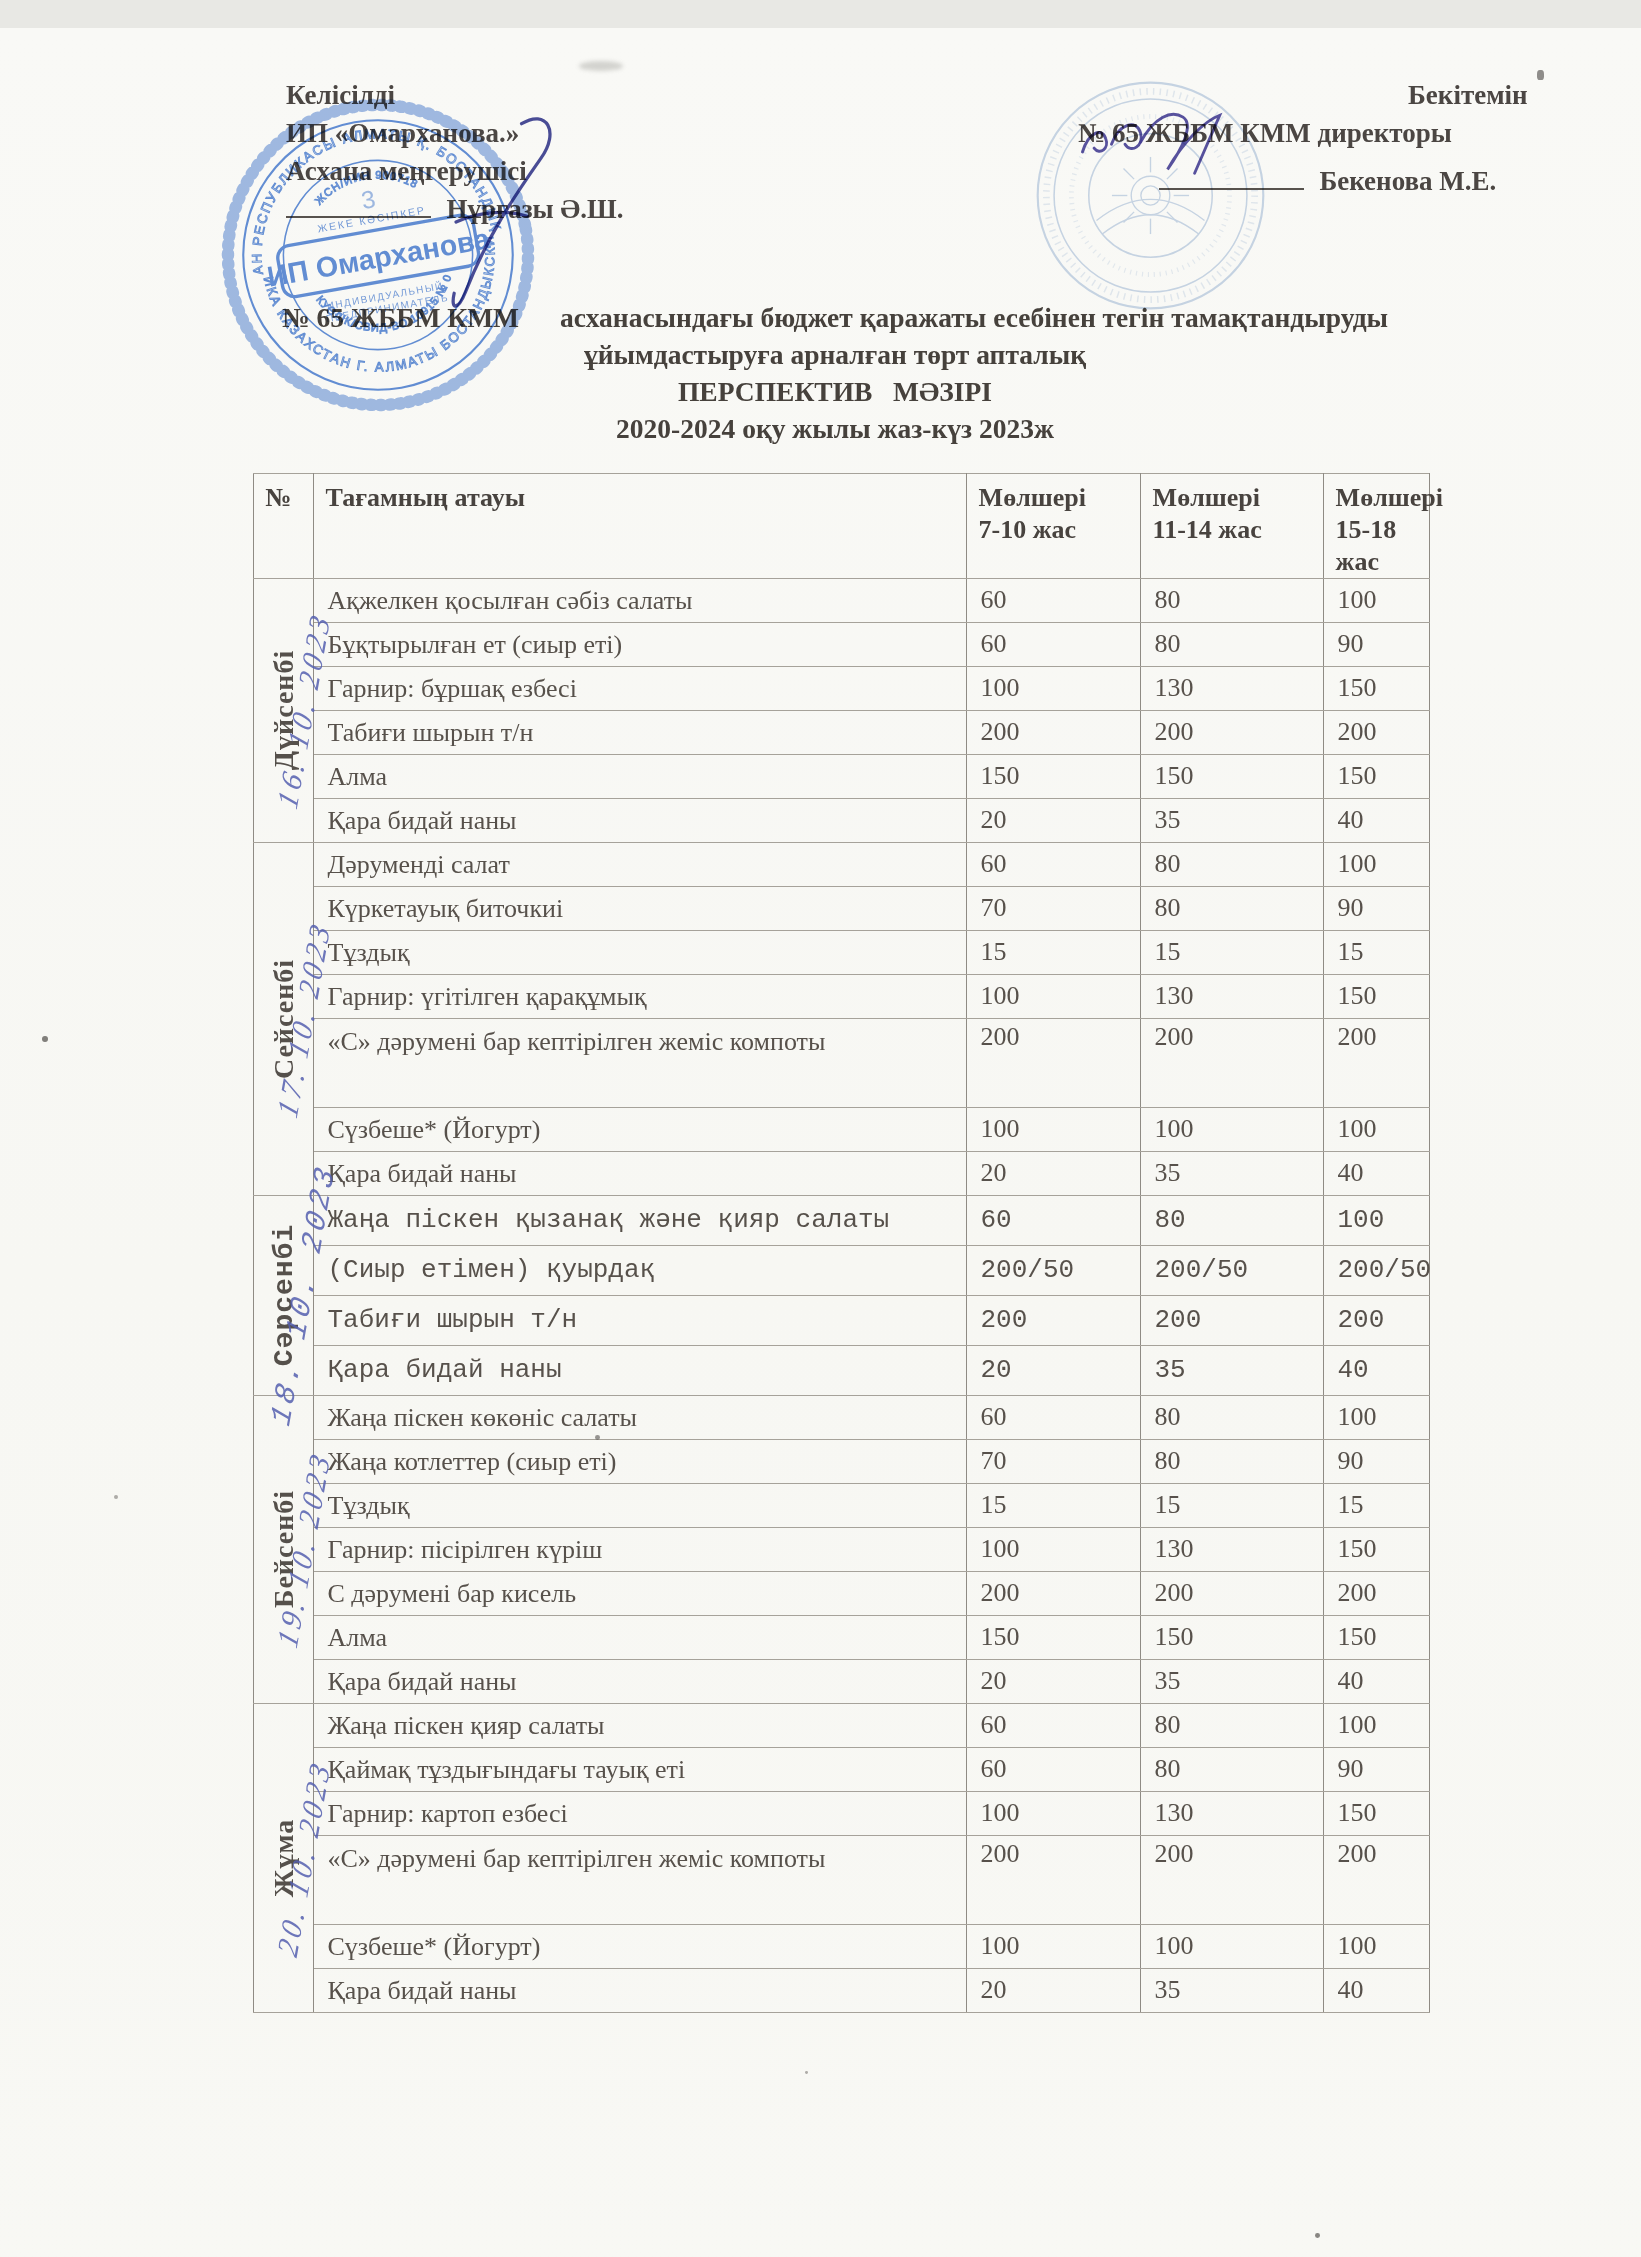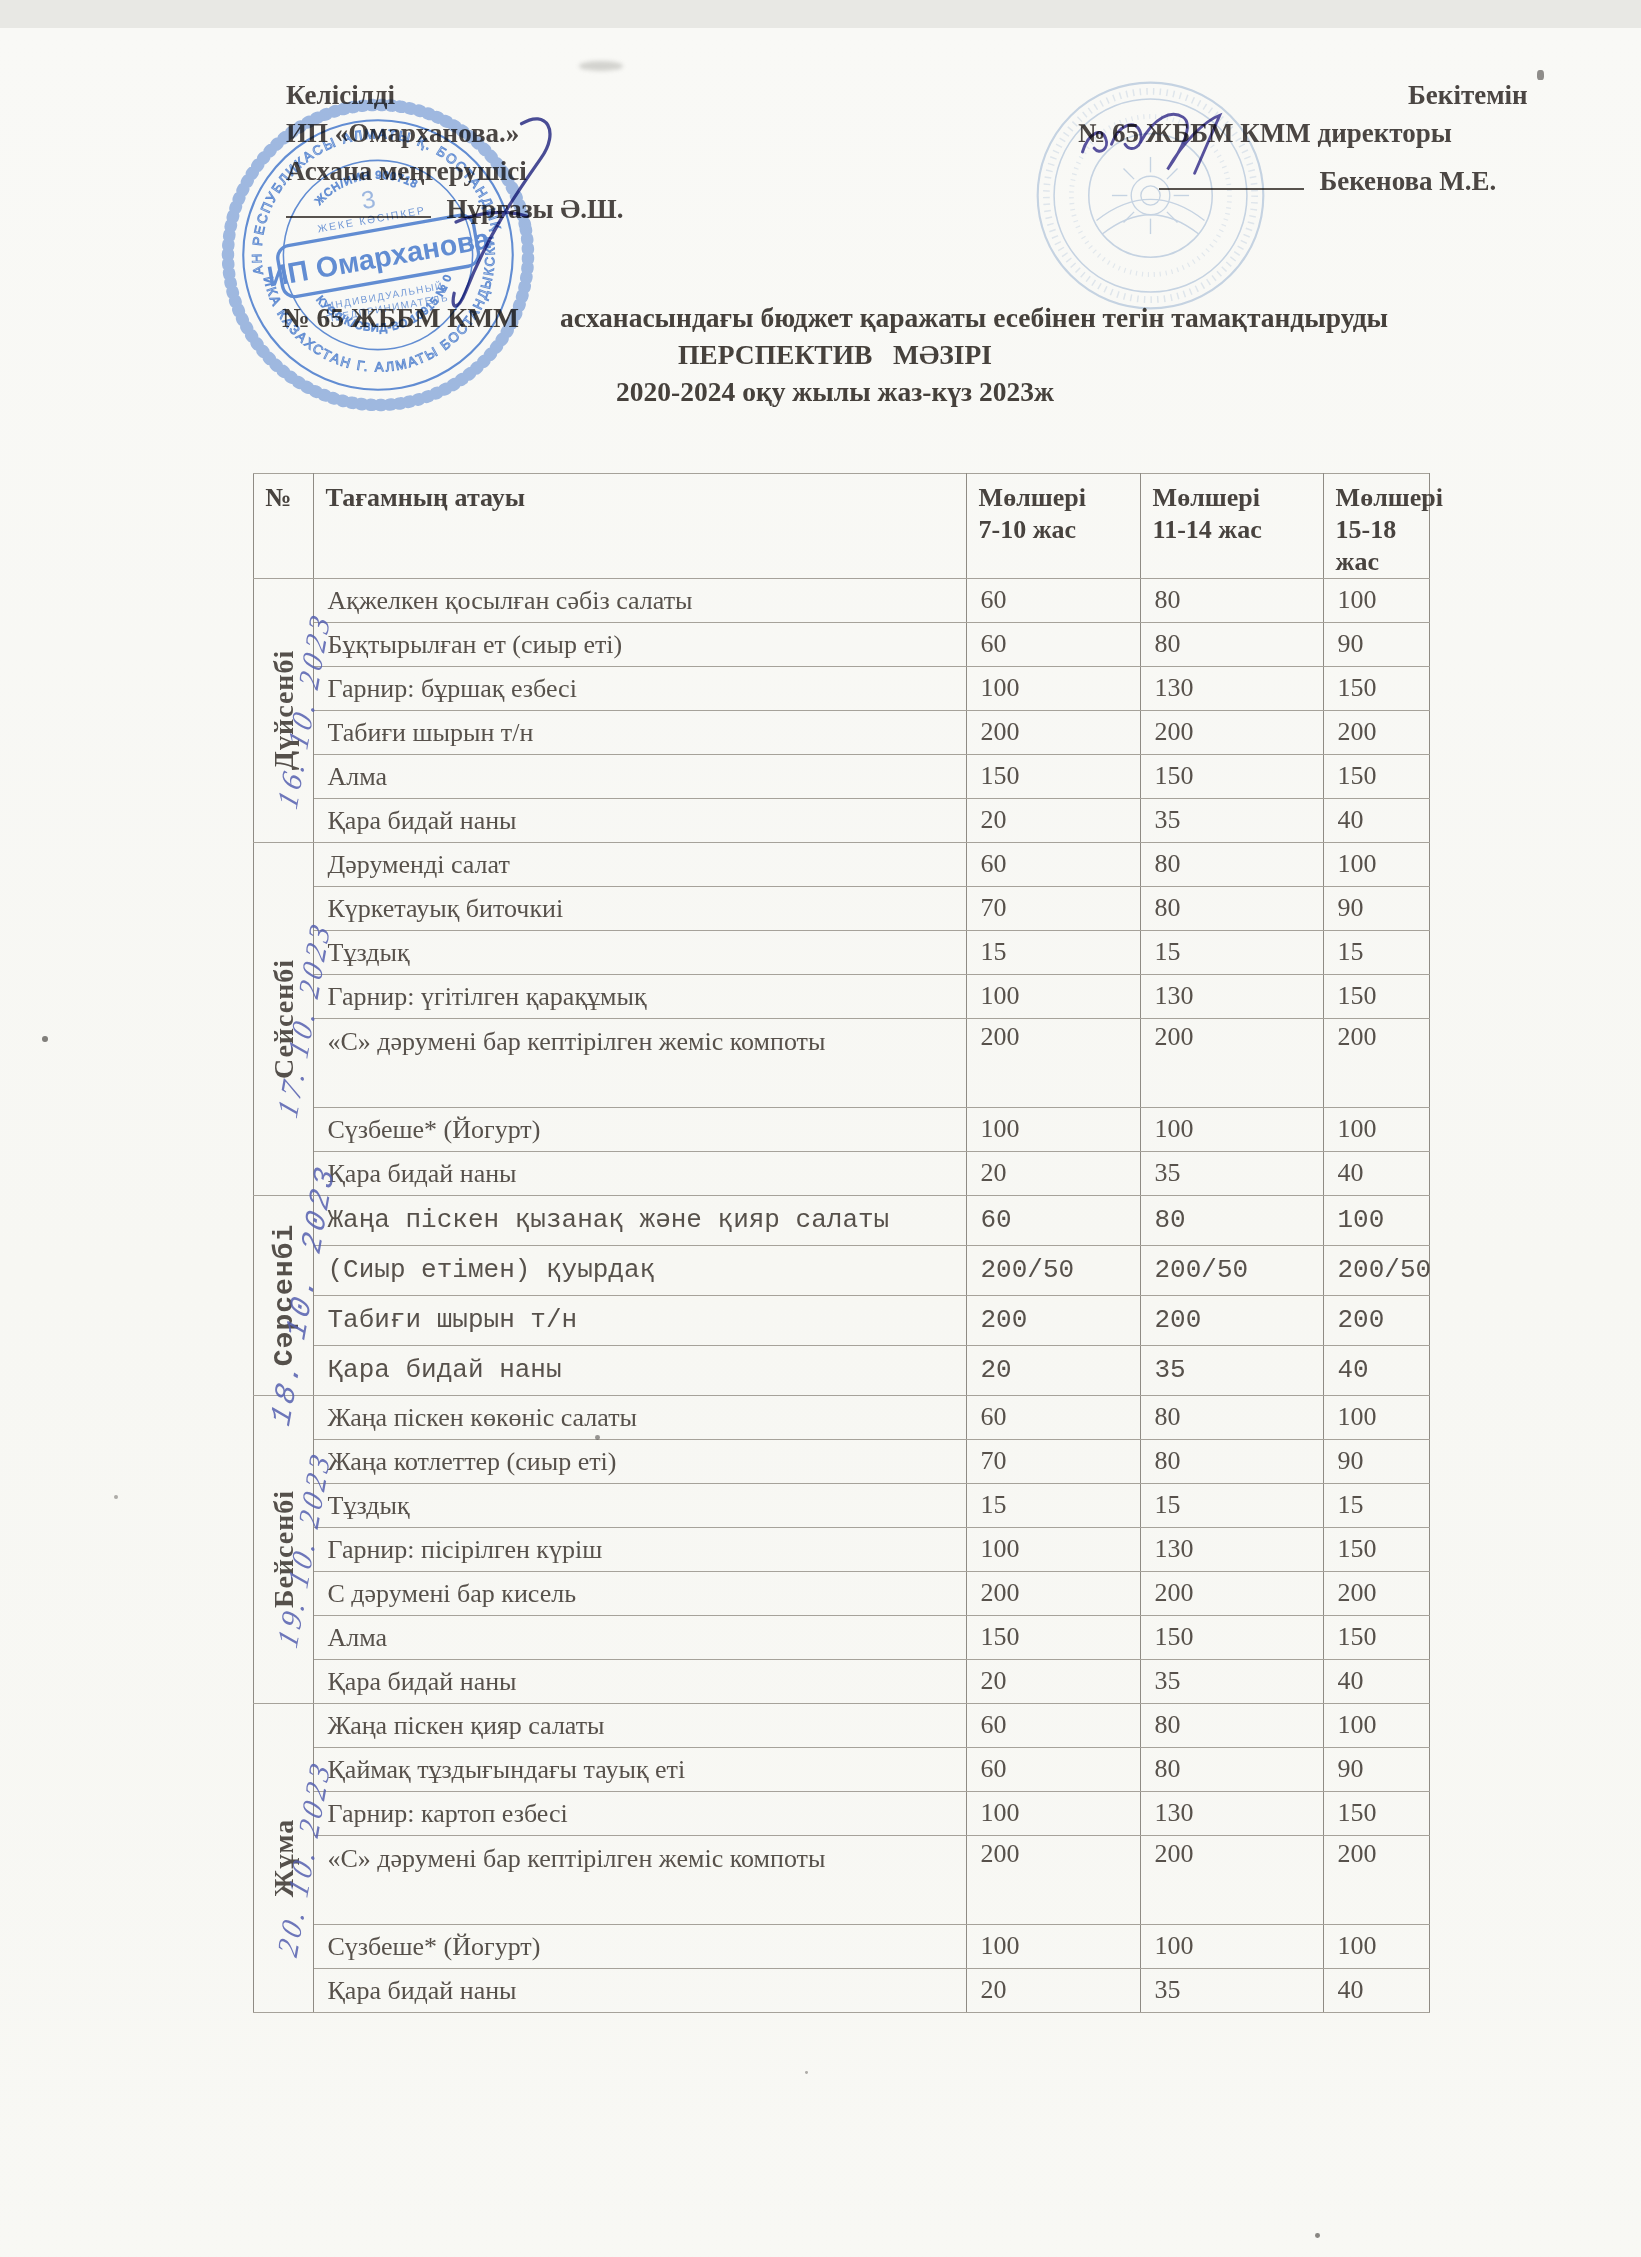--- a/index.html
+++ b/index.html
@@ -96,20 +96,21 @@
     <div>Асхана меңгерушісі</div>
     <div><span class="sig-line"></span><span>Нұрғазы  Ә.Ш.</span></div>
   </div>
 
   <div class="appr appr-r1">Бекітемін</div>
   <div class="appr appr-r2">№ 65 ЖББМ КММ директоры</div>
   <div class="appr appr-r3"><span class="sig-line"></span><span>Бекенова М.Е.</span></div>
 
   <div class="title">
     <div><span class="org">№ 65 ЖББМ КММ</span><span>асханасындағы бюджет қаражаты есебінен тегін тамақтандыруды</span></div>
+    <div>ұйымдастыруға арналған төрт апталық</div>
     <div>ПЕРСПЕКТИВ&nbsp;&nbsp; МӘЗІРІ</div>
     <div>2020-2024 оқу жылы жаз-күз 2023ж</div>
   </div>
 
   <table class="menu">
     <colgroup>
       <col style="width:60px">
         <col style="width:653px">
         <col style="width:174px">
         <col style="width:183px">

